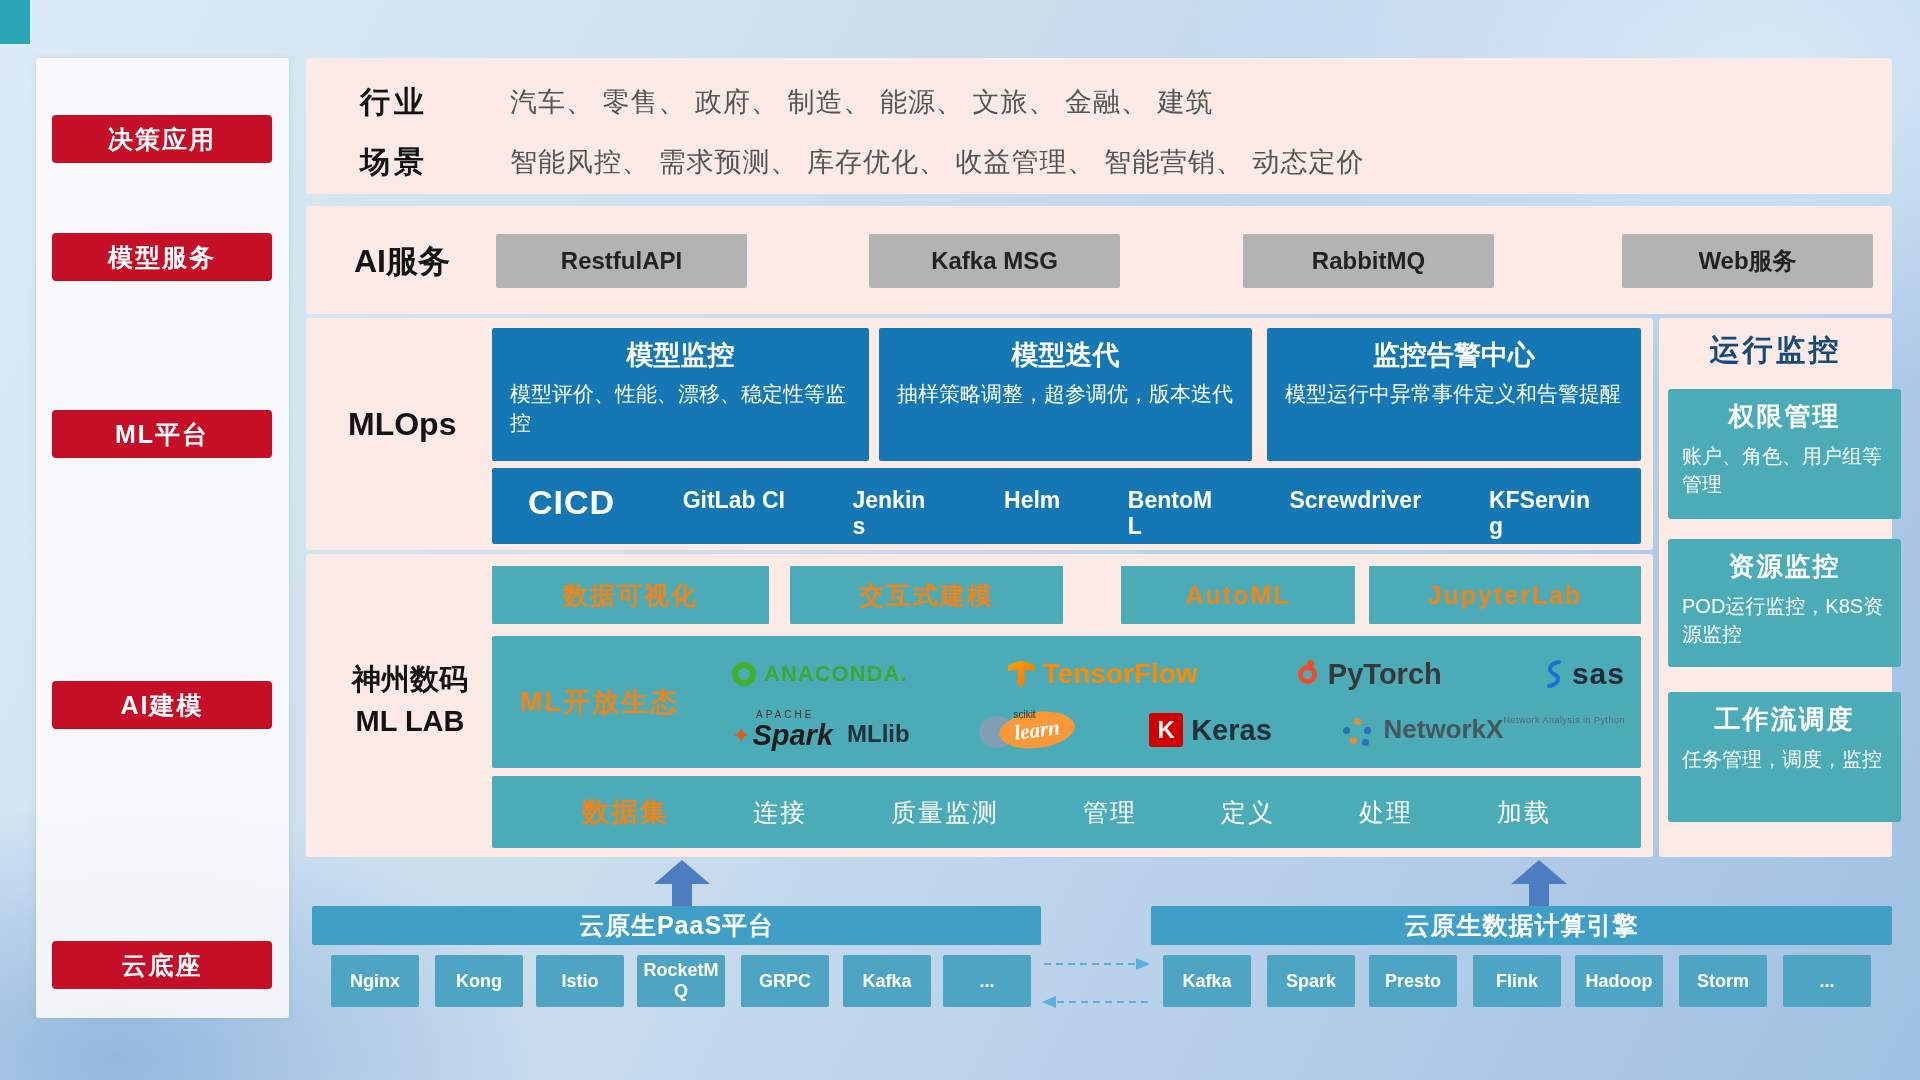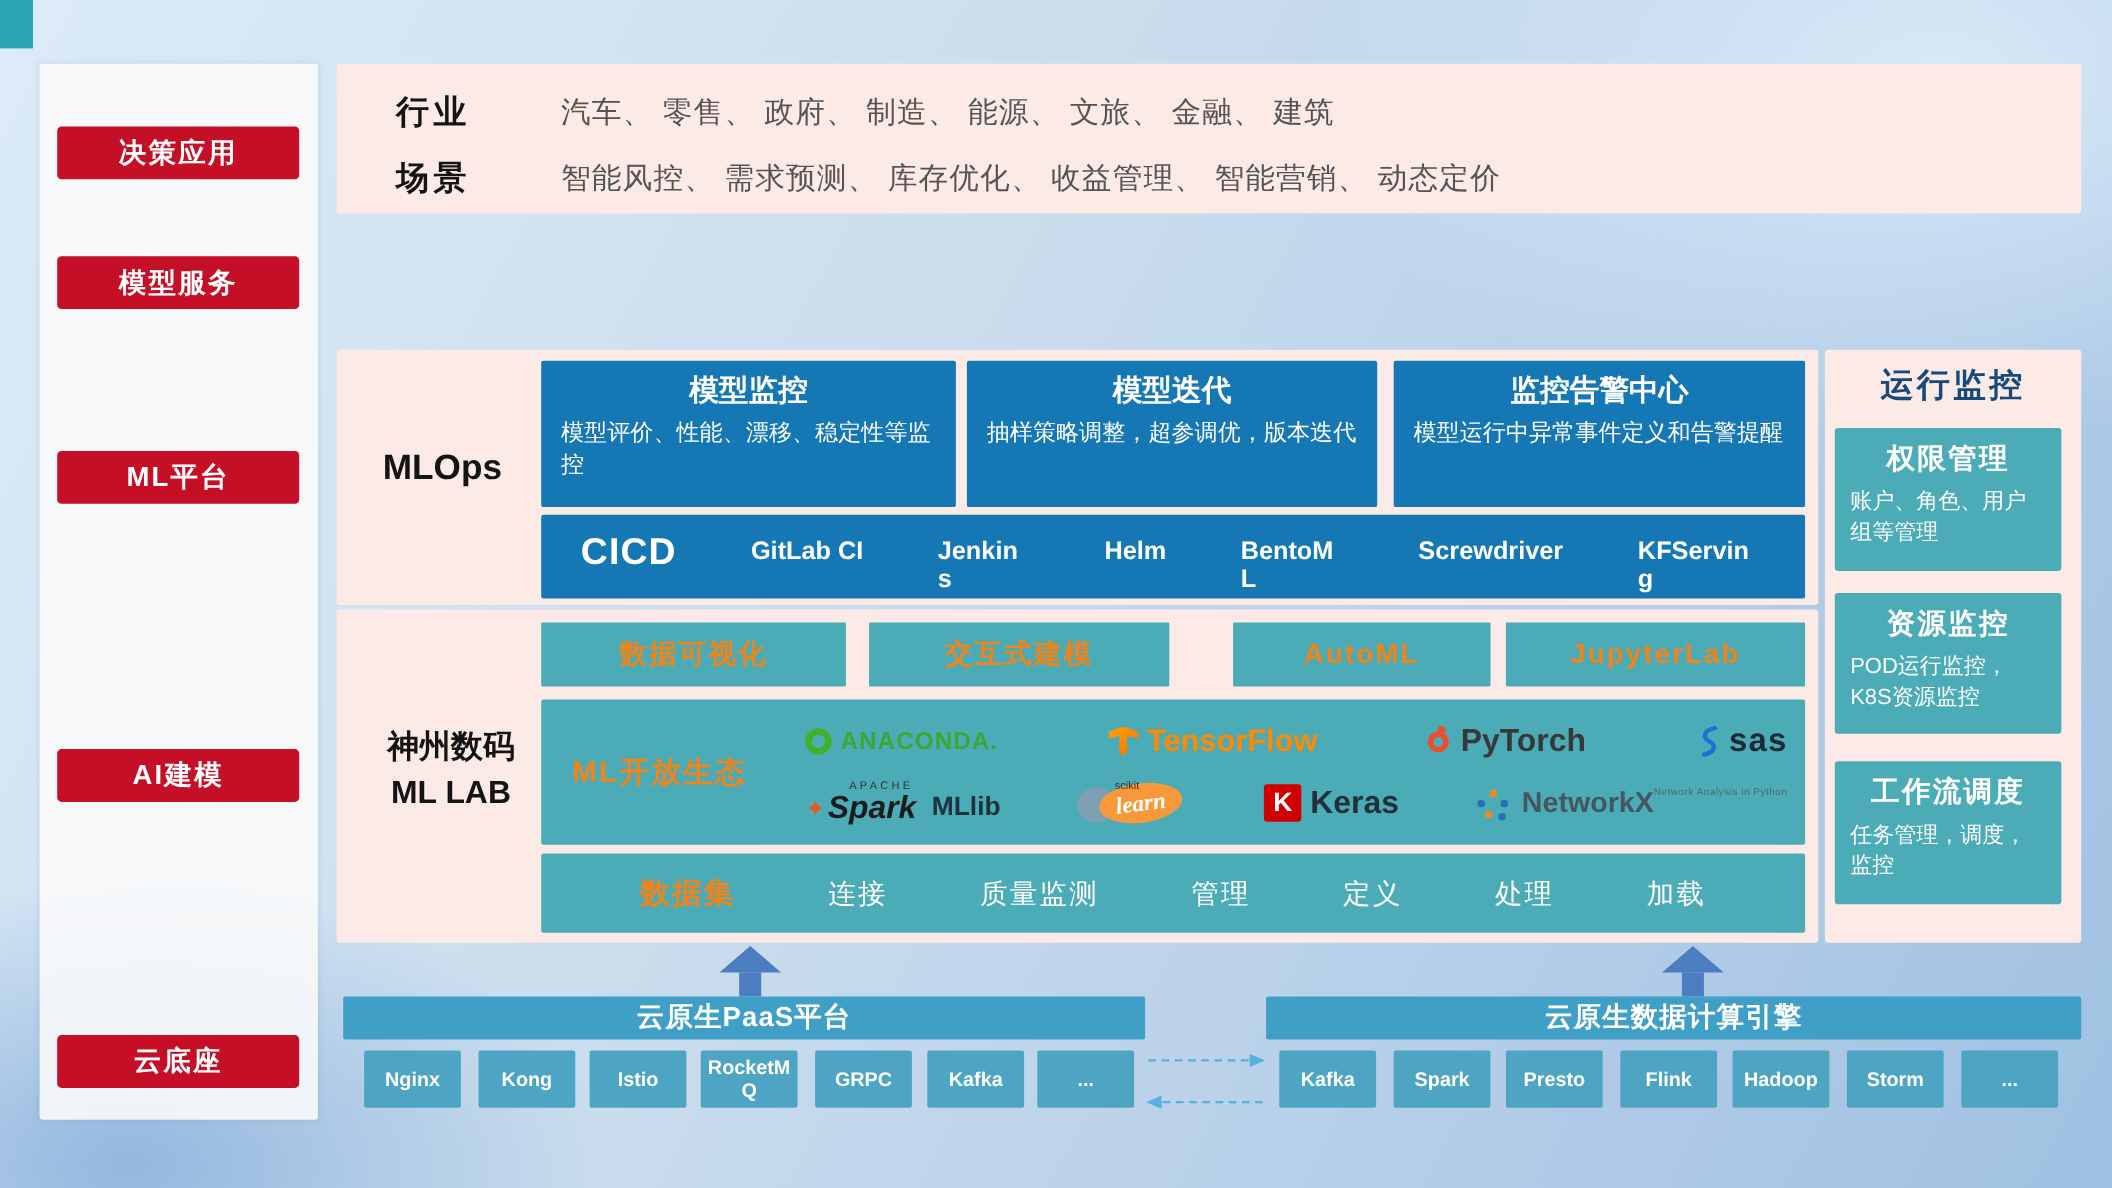--- a/index.html
+++ b/index.html
@@ -62,21 +62,21 @@
   .tf-text { color:#ff8a00; font-size:28px; font-weight:bold; }
 
   .pt-mark { width:19px; height:19px; border:5px solid #ee4c2c; border-radius:50%; position:relative; margin-right:3px; }
   .pt-mark::after { content:""; position:absolute; top:-10px; right:-2px; width:7px; height:7px; background:#ee4c2c; border-radius:50%; }
   .pt-text { color:#383838; font-size:29px; font-weight:bold; }
 
   .sas-text { color:#1c2b36; font-size:30px; font-weight:bold; letter-spacing:1px; }
 
   .spark-wrap { display:flex; align-items:flex-end; gap:14px; }
   .spark-col { display:flex; flex-direction:column; line-height:1; }
-  .spark-apache { font-size:10px; color:#333; letter-spacing:3px; margin-left:40px; margin-bottom:1px; }
+  .spark-apache { font-size:10px; color:#333; letter-spacing:3px; margin-left:24px; margin-bottom:1px; }
   .spark-row { display:flex; align-items:center; gap:2px; }
   .spark-star { color:#e25a1c; font-size:22px; }
   .spark-text { color:#1c1c1c; font-size:29px; font-weight:bold; font-style:italic; }
   .mllib-text { color:#20323c; font-size:24px; font-weight:bold; margin-bottom:2px; }
 
   .skl { position:relative; width:100px; height:44px; }
   .skl-base { position:absolute; left:0; top:8px; width:36px; height:32px; background:#7f9fb5; border-radius:50%; }
   .skl-orange { position:absolute; left:20px; top:4px; width:76px; height:36px; background:#f89939;
     border-radius:50%; transform:rotate(-7deg); display:flex; align-items:center; justify-content:center; }
   .skl-scikit { position:absolute; top:1px; left:34px; font-size:10px; color:#333; }
@@ -93,21 +93,21 @@
   .nx-text { color:#46565f; font-size:26px; font-weight:bold; }
   .nx-sub { font-size:9px; color:#55656e; letter-spacing:0.5px; }
 
   .data-strip { position:absolute; left:186px; top:222px; width:1149px; height:72px; background:#4bacb8;
     border-radius:2px; display:flex; align-items:center; justify-content:space-around; padding:0 48px; }
   .ds-title { color:#f08419; font-size:27px; font-weight:bold; letter-spacing:2px; }
   .ds-item { color:#fff; font-size:25px; letter-spacing:2px; }
 
   .mon-title { position:absolute; left:0; right:0; top:12px; text-align:center; font-size:30px;
     font-weight:bold; color:#164a7d; letter-spacing:3px; }
-  .mon-card { position:absolute; left:9px; width:206px; background:#4bacb8; border-radius:3px; color:#fff; }
+  .mon-card { position:absolute; left:9px; width:233px; background:#4bacb8; border-radius:3px; color:#fff; }
   .mon-card .mc-title { text-align:center; padding-top:10px; font-size:26px; font-weight:bold; letter-spacing:2px; }
   .mon-card .mc-desc { margin-top:8px; padding:0 14px; font-size:20px; line-height:1.42; }
 
   .found-bar { position:absolute; top:906px; height:39px; background:#3f9fc6; color:#fff; border-radius:2px;
     font-size:25px; font-weight:bold; text-align:center; line-height:39px; letter-spacing:1px; }
   .fbtn { position:absolute; top:955px; width:88px; height:52px; background:#4da5c3; color:#fff;
     font-weight:bold; font-size:18px; display:flex; align-items:center; justify-content:center;
     text-align:center; word-break:break-all; line-height:1.15; border-radius:2px; padding:0 4px; }
 
   .up-arrow { position:absolute; top:860px; width:56px; height:46px; }
@@ -130,20 +130,27 @@
     <div class="red-btn" style="top:883px">云底座</div>
   </div>
 
   <div class="panel" style="left:306px; top:58px; width:1586px; height:136px">
     <div class="p1-label" style="top:24px">行业</div>
     <div class="p1-text" style="top:26px">汽车、 零售、 政府、 制造、 能源、 文旅、 金融、 建筑</div>
     <div class="p1-label" style="top:84px">场景</div>
     <div class="p1-text" style="top:86px">智能风控、 需求预测、 库存优化、 收益管理、 智能营销、 动态定价</div>
   </div>
 
+  <div class="panel" style="left:306px; top:206px; width:1586px; height:108px">
+    <div class="svc-label">AI服务</div>
+    <div class="gray-btn" style="left:190px">RestfulAPI</div>
+    <div class="gray-btn" style="left:563px">Kafka MSG</div>
+    <div class="gray-btn" style="left:937px">RabbitMQ</div>
+    <div class="gray-btn" style="left:1316px">Web服务</div>
+  </div>
 
   <div class="panel" style="left:306px; top:318px; width:1347px; height:232px">
     <div class="mlops-label">MLOps</div>
 
     <div class="blue-card" style="left:186px; width:377px">
       <div class="bc-title">模型监控</div>
       <div class="bc-desc">模型评价、性能、漂移、稳定性等监控</div>
     </div>
     <div class="blue-card" style="left:573px; width:373px">
       <div class="bc-title">模型迭代</div>

